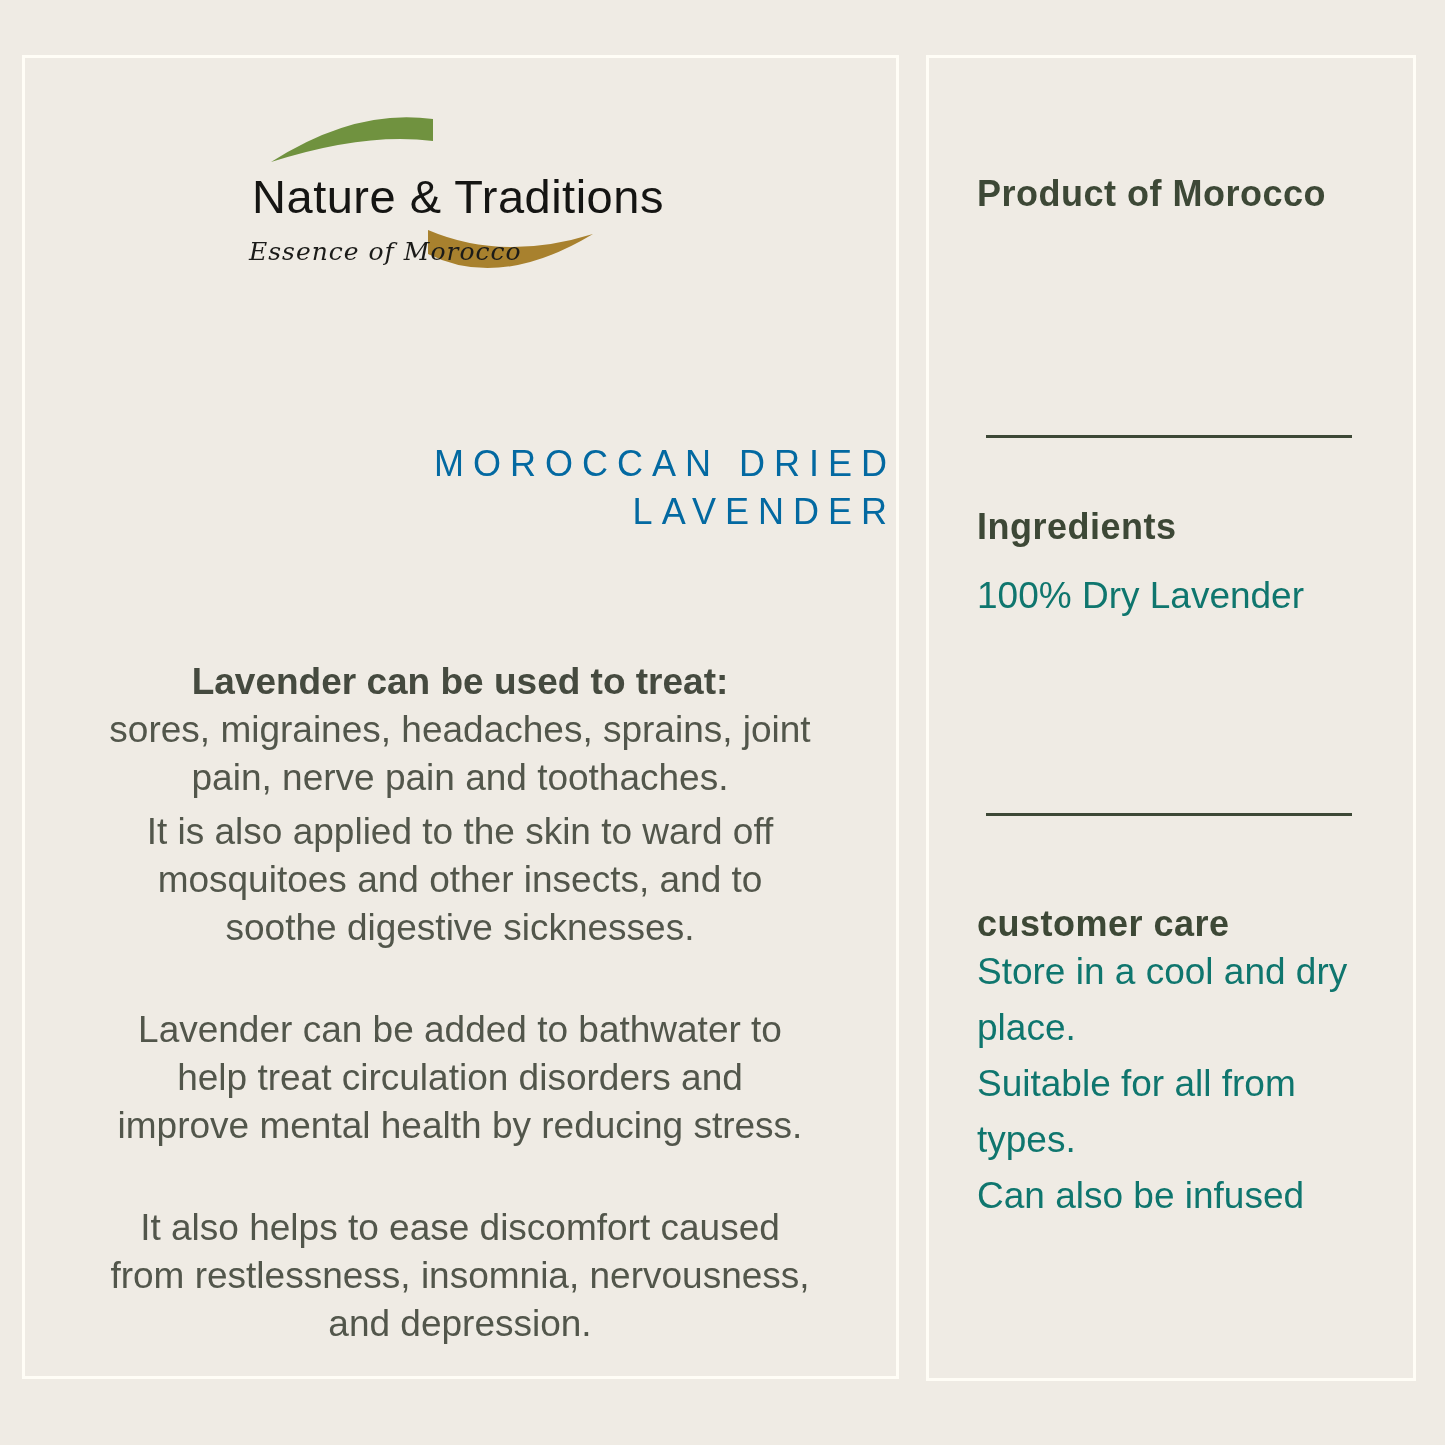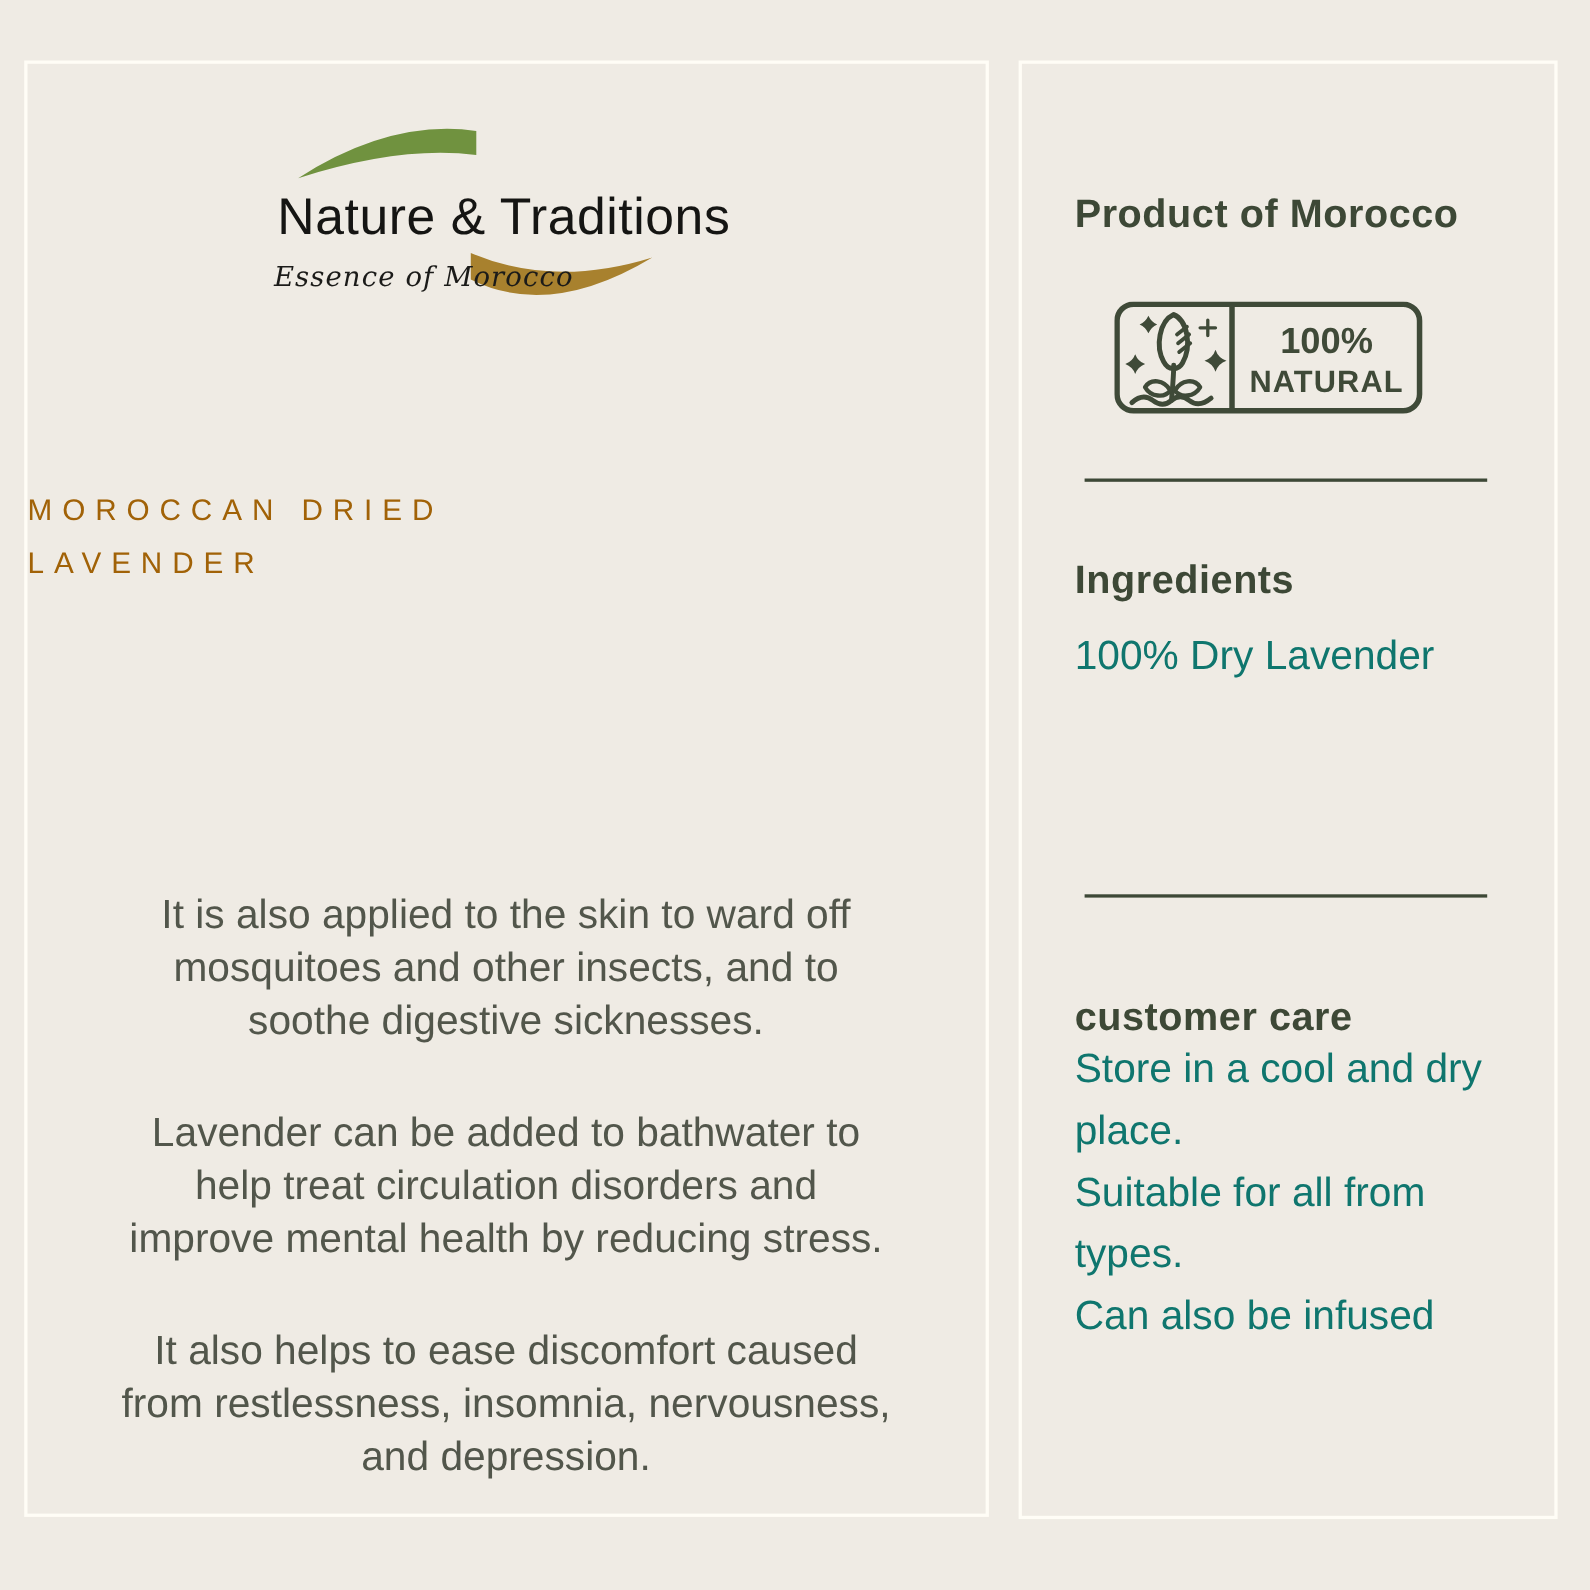--- a/index.html
+++ b/index.html
@@ -11,23 +11,23 @@
   .panel{
     position:absolute;top:55px;border:3px solid #fffdf6;box-sizing:border-box;padding-left:31px;
   }
   #left-panel{left:22px;width:877px;height:1324px;}
   #right-panel{left:926px;width:490px;height:1326px;}
 
   
   .logo-wrap{position:absolute;left:200px;top:52px;width:472px;height:170px;}
   .product-title{
     position:absolute;left:0;top:382px;width:100%;
-    text-align:left;white-space:pre-line;
-    font-size:27px;line-height:48px;letter-spacing:9px;
-    color:#a16207;
+    text-align:right;white-space:pre-line;
+    font-size:36px;line-height:48px;letter-spacing:9px;
+    color:#0369a1;
   }
   .para{
     position:absolute;left:25px;width:820px;
     text-align:center;white-space:pre-line;
     font-size:37px;line-height:48px;color:#52564b;
   }
   .para b,.para-heading{font-weight:bold;color:#454a3f;}
   #para-uses{top:552px;}
   #para-skin{top:750px;}
   #para-bath{top:948px;}
@@ -68,61 +68,43 @@
 
       <path d="M203 120 L203 144 Q275 180 368 124 Q278 152 203 120 Z" fill="#a8812e"></path>
       <text x="233" y="103" text-anchor="middle" font-size="47" letter-spacing="0.5" fill="#151513" font-family="Liberation Sans, sans-serif">Nature &amp; Traditions</text>
       <text x="24" y="150" font-size="25" font-style="italic" letter-spacing="1" fill="#1b1b19" font-family="DejaVu Serif, serif">Essence of Morocco</text>
     </svg>
   </div>
 
   <div class="product-title">MOROCCAN DRIED
 LAVENDER</div>
 
+  <div class="para" id="para-uses">
+    <span class="para-heading">Lavender can be used to treat:</span>
+    <span>sores, migraines, headaches, sprains, joint
+pain, nerve pain and toothaches.</span>
+  </div>
 
   <div class="para" id="para-skin">It is also applied to the skin to ward off
 mosquitoes and other insects,  and to
 soothe digestive sicknesses.</div>
 
   <div class="para" id="para-bath">Lavender can be added to bathwater to
 help treat circulation disorders and
 improve mental health by reducing stress.</div>
 
   <div class="para" id="para-mood">It also helps to ease discomfort caused
 from restlessness, insomnia, nervousness,
 and depression.</div>
 </div>
 
 <div class="panel" id="right-panel">
 
   <div class="rp-heading" id="origin-heading">Product of Morocco</div>
 
-  <div class="badge-wrap">
-    <svg width="281" height="103" viewBox="0 0 281 103">
-      <rect x="2.5" y="2.5" width="275" height="97" rx="15" fill="none" stroke="#3f4a38" stroke-width="5"></rect>
-      <line x1="107" y1="3" x2="107" y2="100" stroke="#3f4a38" stroke-width="5"></line>
-
-      <g stroke="#3f4a38" fill="none" stroke-linecap="round" stroke-linejoin="round">
-        <path d="M54 12 C66 17 71 40 62 56 C58 63 49 63 45 55 C37 41 41 18 54 12 Z" stroke-width="4.5"></path>
-        <path d="M57 30 L66 23 M58 38 L68 30 M59 46 L69 38" stroke-width="3.5"></path>
-        <path d="M54 58 C54 68 53 78 52 90" stroke-width="4.5"></path>
-        <path d="M51 81 C45 71 33 70 28 78 C33 87 46 88 51 81 Z" stroke-width="4"></path>
-        <path d="M55 81 C61 71 73 70 78 78 C73 87 60 88 55 81 Z" stroke-width="4"></path>
-        <path d="M16 92 Q26 83 35 90 Q44 97 52 90 Q60 83 68 90 Q77 97 88 88" stroke-width="4.5"></path>
-      </g>
-      <g fill="#3f4a38">
-        <path d="M31 13 Q33.5 18.5 39 21 Q33.5 23.5 31 29 Q28.5 23.5 23 21 Q28.5 18.5 31 13 Z"></path>
-        <path d="M19 48 Q21.5 54.5 28 57 Q21.5 59.5 19 66 Q16.5 59.5 10 57 Q16.5 54.5 19 48 Z"></path>
-        <path d="M92 44 Q94.5 51.5 102 54 Q94.5 56.5 92 64 Q89.5 56.5 82 54 Q89.5 51.5 92 44 Z"></path>
-      </g>
-      <path d="M85 17 L85 31 M78 24 L92 24" stroke="#3f4a38" stroke-width="3" stroke-linecap="round"></path>
-      <text x="193" y="47" text-anchor="middle" font-size="33" font-weight="bold" fill="#3f4a38" font-family="Liberation Sans, sans-serif">100%</text>
-      <text x="193" y="82" text-anchor="middle" font-size="28" font-weight="bold" letter-spacing="1" fill="#3f4a38" font-family="Liberation Sans, sans-serif">NATURAL</text>
-    </svg>
-  </div>
 
   <div class="rule" id="rule-1"></div>
 
   <div class="rp-heading" id="ingredients-heading">Ingredients</div>
 
   <div class="rp-body" id="ingredients-value">100% Dry Lavender</div>
 
   <div class="rule" id="rule-2"></div>
 
   <div class="rp-heading" id="care-heading">customer care</div>

